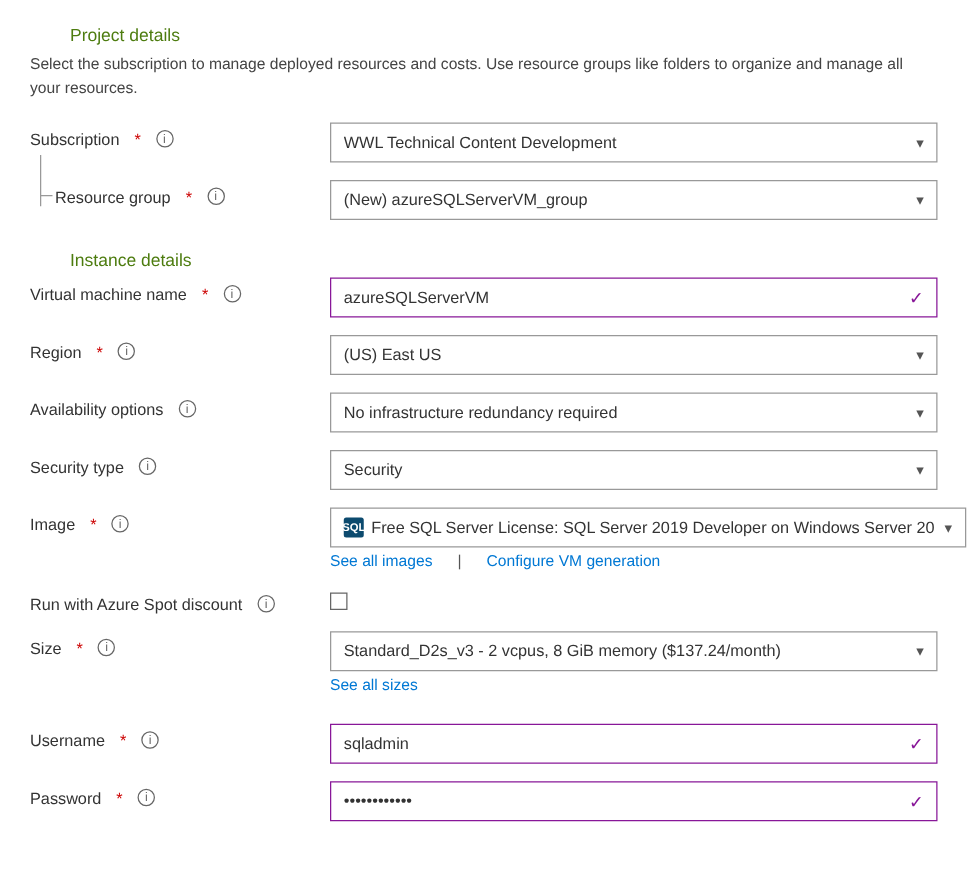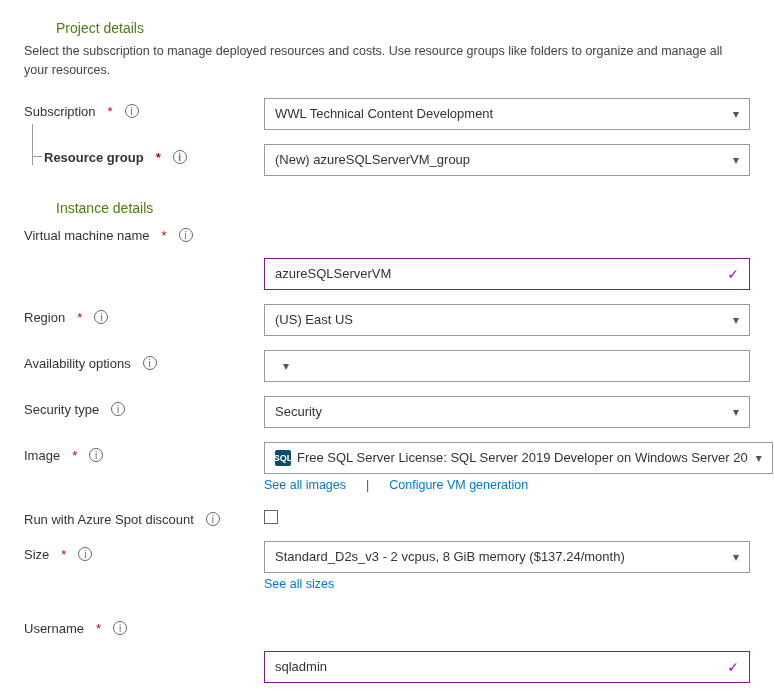--- a/index.html
+++ b/index.html
@@ -37,21 +37,20 @@
       padding-top: 6px;
       font-size: 13px;
       color: #333;
       display: flex;
       align-items: center;
       gap: 12px;
     }
     .field-label-col.indented {
       padding-left: 20px;
       position: relative;
-      font-weight: bold;
     }
     .field-label-col.indented::before {
       content: '';
       position: absolute;
       left: 8px;
       top: -20px;
       width: 1px;
       height: calc(100% + 20px);
       background: #999;
     }
@@ -94,21 +93,20 @@
       padding: 5px 10px;
       background: #fff;
       cursor: pointer;
       font-size: 13px;
       color: #333;
       width: 100%;
       min-height: 32px;
     }
     .dropdown.validated {
       border-color: #881798;
-      margin-top: 36px;
     }
     .dropdown-value {
       flex: 1;
       overflow: hidden;
       text-overflow: ellipsis;
       white-space: nowrap;
     }
     .dropdown-icon {
       margin-left: 8px;
       color: #555;
@@ -231,20 +229,21 @@
     </div>
   </div>
 
   <div class="field-row">
     <div class="field-label-col">
       <span>Availability options</span>
       <span class="info-icon">i</span>
     </div>
     <div class="field-control-col">
       <div class="dropdown">
+        <span class="dropdown-value">No infrastructure redundancy required</span>
         <span class="dropdown-icon">▾</span>
       </div>
     </div>
   </div>
 
   <div class="field-row">
     <div class="field-label-col">
       <span>Security type</span>
       <span class="info-icon">i</span>
     </div>

